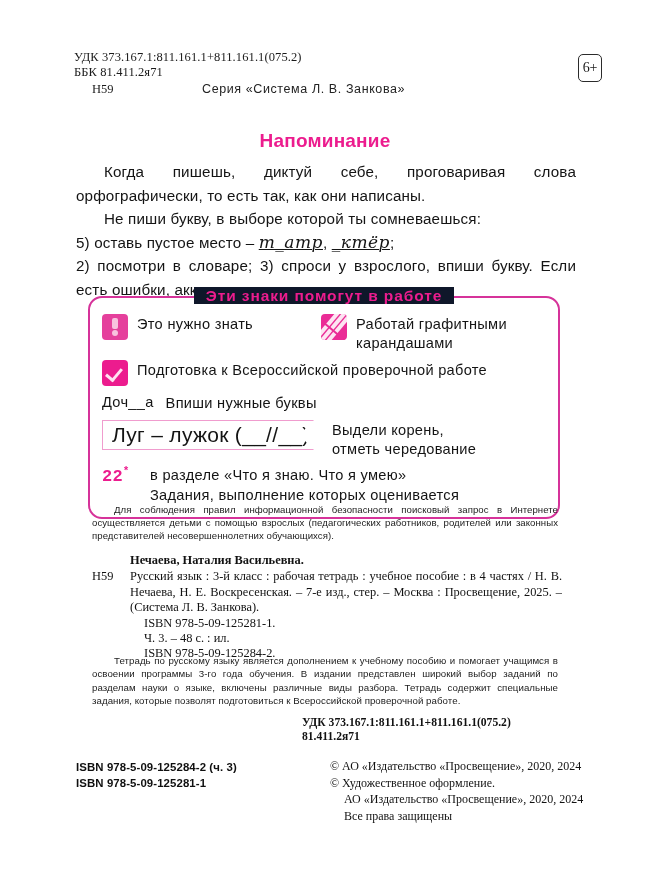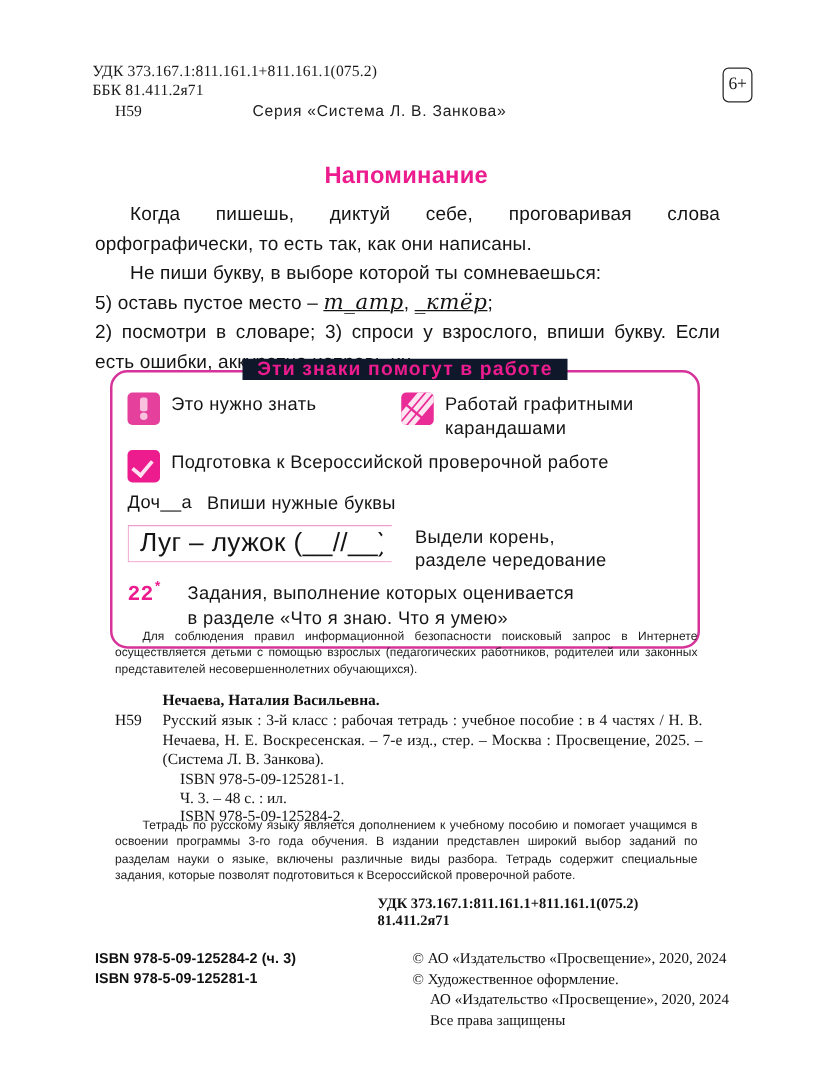--- a/index.html
+++ b/index.html
@@ -440,29 +440,29 @@
       <div class="blank-word">Доч__а</div>
       <div class="row-text">Впиши нужные буквы</div>
     </div>
 
     <div class="ribbon-row">
       <div class="ribbon">
         <span class="ribbon-label">Луг – лужок (__//__).</span>
       </div>
       <div class="row-text">
         <div>Выдели корень,</div>
-        <div>разделе чередование</div>
+        <div>отметь чередование</div>
       </div>
     </div>
 
     <div class="task-row">
       <div class="task-num"><span>22</span><sup>*</sup></div>
       <div class="task-text">
+        <div>в разделе «Что я знаю. Что я умею»</div>
         <div>Задания, выполнение которых оценивается</div>
-        <div>в разделе «Что я знаю. Что я умею»</div>
       </div>
     </div>
   </div>
 
   <div class="safety-note">
     <p class="ind" style="margin:0">Для соблюдения правил информационной безопасности поисковый запрос в Интернете осуществляется детьми с помощью взрослых (педагогических работников, родителей или законных представителей несовершеннолетних обучающихся).</p>
   </div>
 
   <div class="biblio">
     <div class="biblio-author">Нечаева, Наталия Васильевна.</div>

